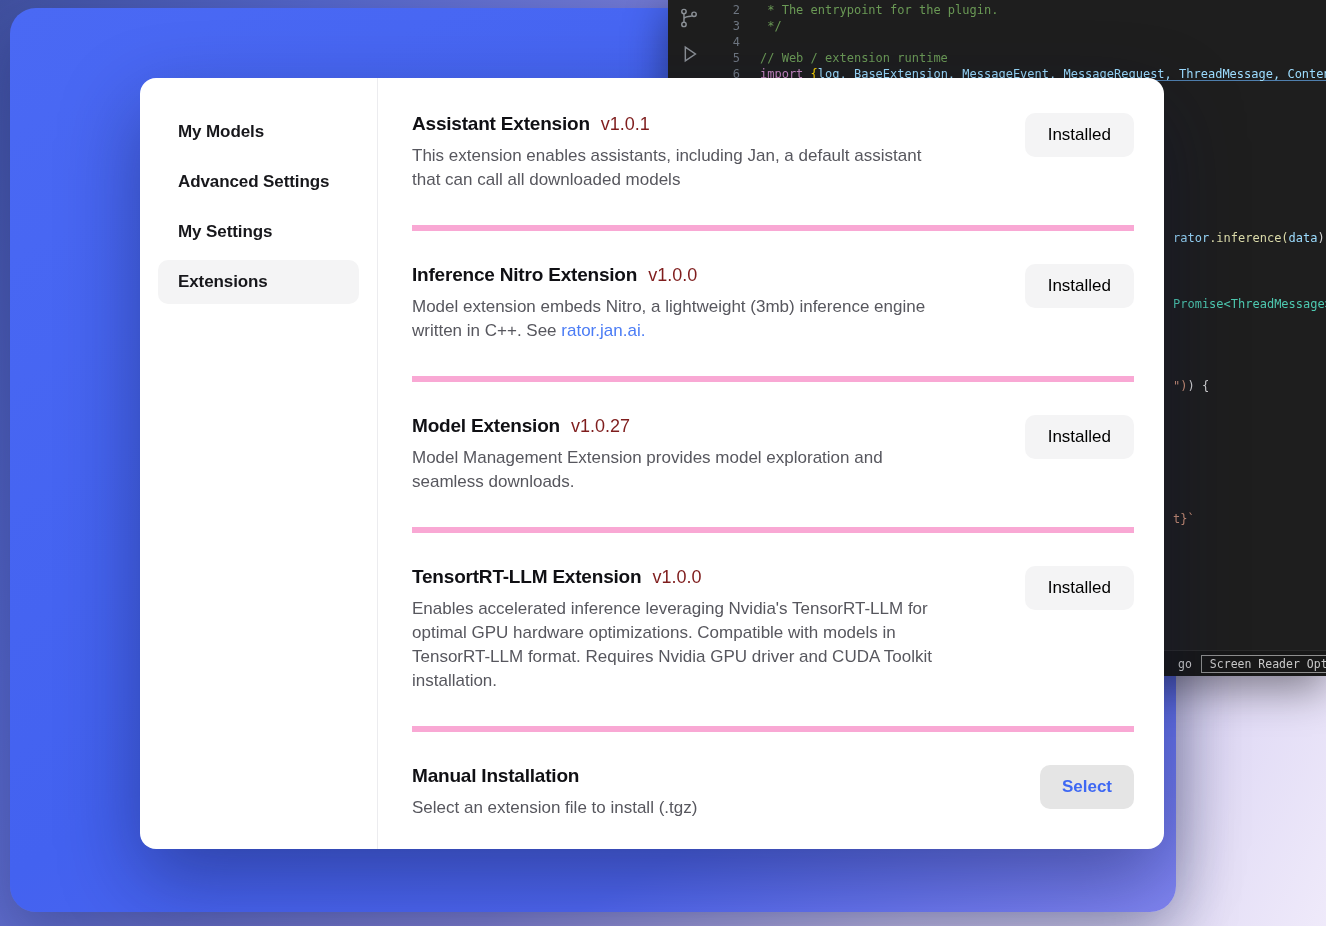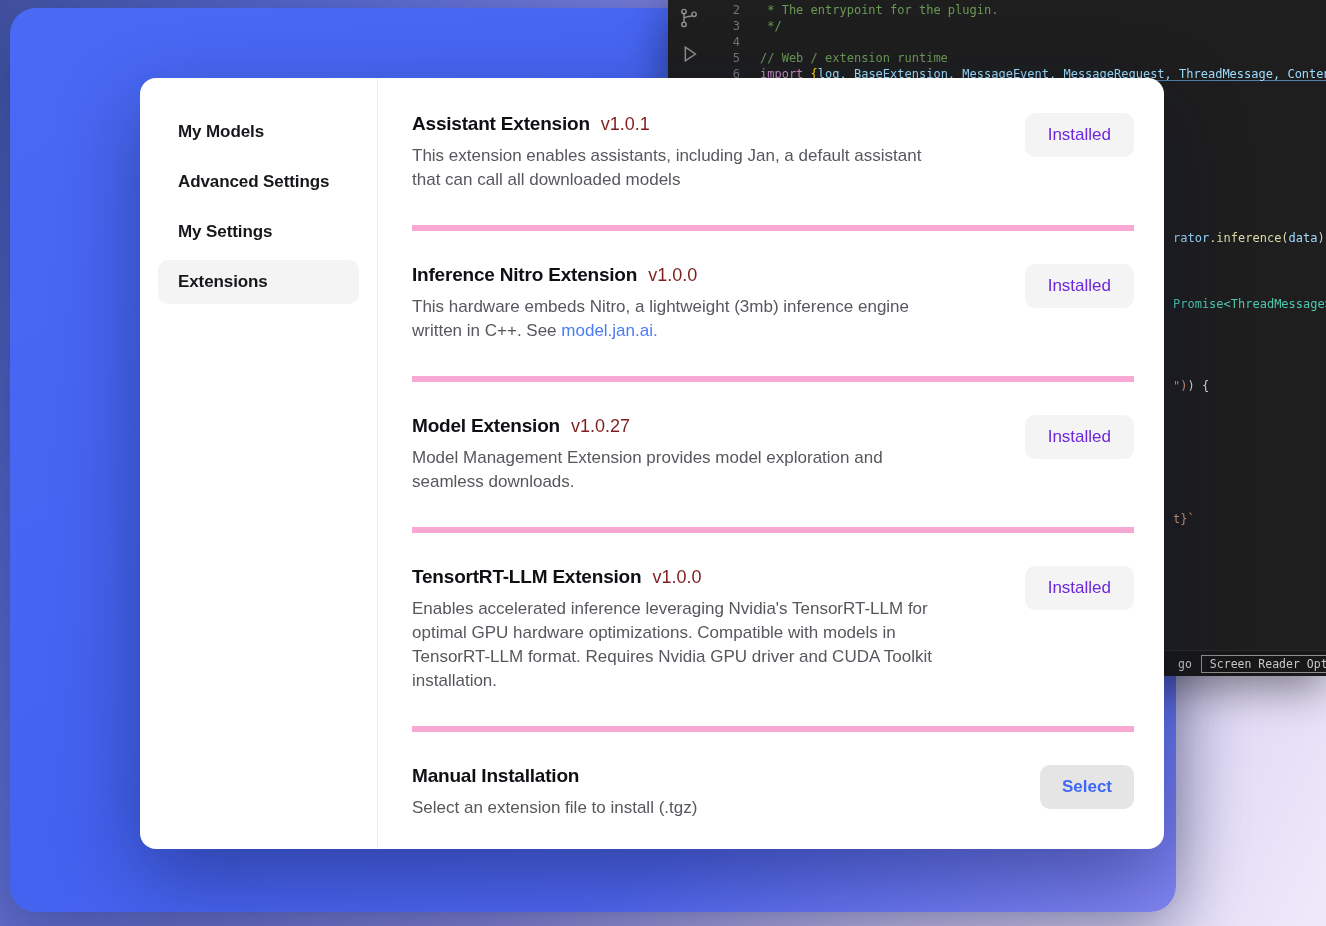--- a/index.html
+++ b/index.html
@@ -76,21 +76,21 @@
   .ext-info{ max-width:595px; }
   .ext-title-line{ display:flex; align-items:baseline; gap:11px; }
   .ext-name{ font-size:19px; font-weight:700; color:#101014; letter-spacing:-.2px; }
   .ext-ver{ font-size:18px; font-weight:400; color:#7f1d1d; }
   .ext-desc{ margin-top:9px; font-size:17px; line-height:24px; color:#57575e; white-space:pre-line; }
   .link{ color:#4b7cf5; text-decoration:none; cursor:pointer; }
   .btn{
     height:44px; border:none; border-radius:10px; flex-shrink:0;
     font-family:inherit; font-size:17px; cursor:pointer;
   }
-  .btn.installed{ background:#f4f4f5; color:#6d28d9; font-weight:500; padding:0 23px; }
+  .btn.installed{ background:#f4f4f5; color:#000000; font-weight:500; padding:0 23px; }
   .btn.select{ background:#e5e5e5; color:#3e68f3; font-weight:700; padding:0 22px; }
 </style>
 </head>
 <body>
 
 <div class="stage">
 
   <div class="jan-window"></div>
 
   <div class="editor">
@@ -175,22 +175,22 @@
         </div>
         <button class="btn installed">Installed</button>
       </section>
 
       <section class="ext-row">
         <div class="ext-info">
           <div class="ext-title-line">
             <span class="ext-name">Inference Nitro Extension</span>
             <span class="ext-ver">v1.0.0</span>
           </div>
-          <p class="ext-desc"><span>This hardware embeds Nitro, a lightweight (3mb) inference engine
-written in C++. See </span><a class="link">model.jan.ai.</a></p>
+          <p class="ext-desc"><span>Model extension embeds Nitro, a lightweight (3mb) inference engine
+written in C++. See </span><a class="link">rator.jan.ai.</a></p>
         </div>
         <button class="btn installed">Installed</button>
       </section>
 
       <section class="ext-row">
         <div class="ext-info">
           <div class="ext-title-line">
             <span class="ext-name">Model Extension</span>
             <span class="ext-ver">v1.0.27</span>
           </div>

